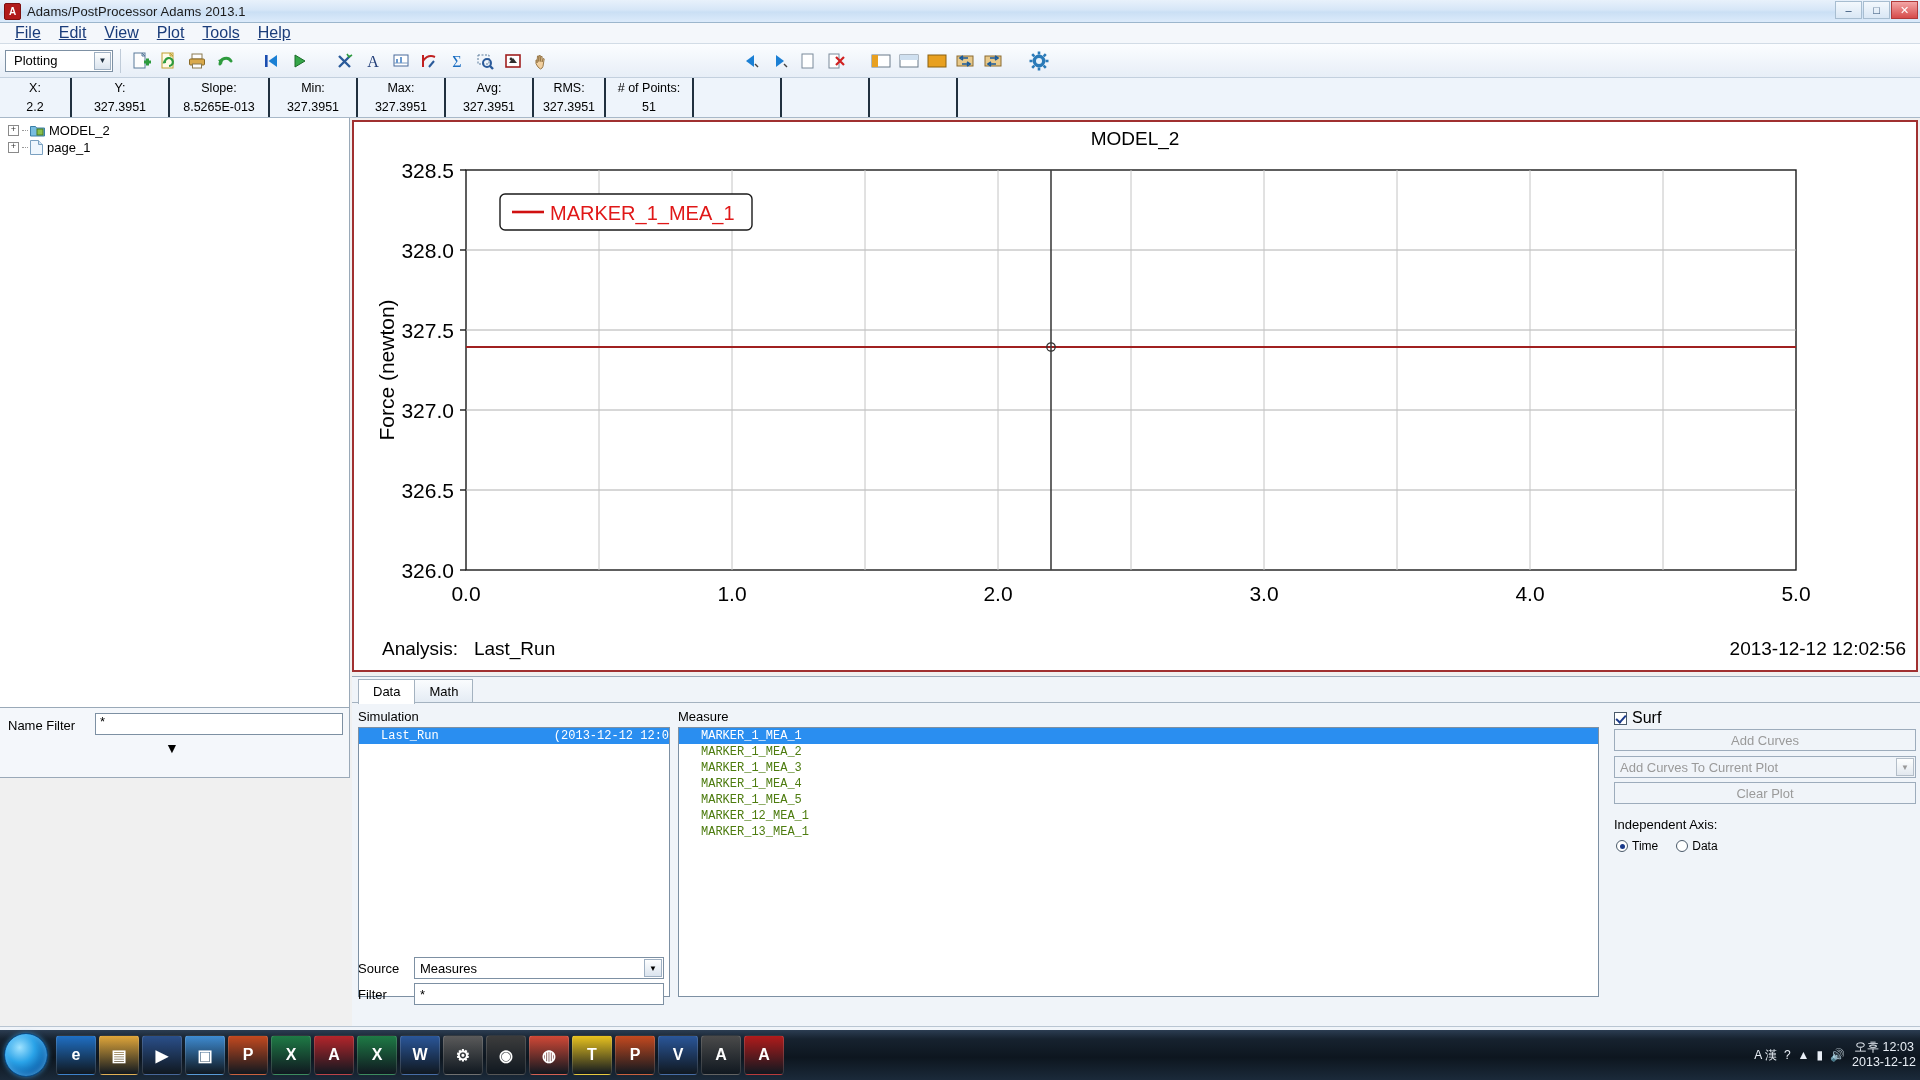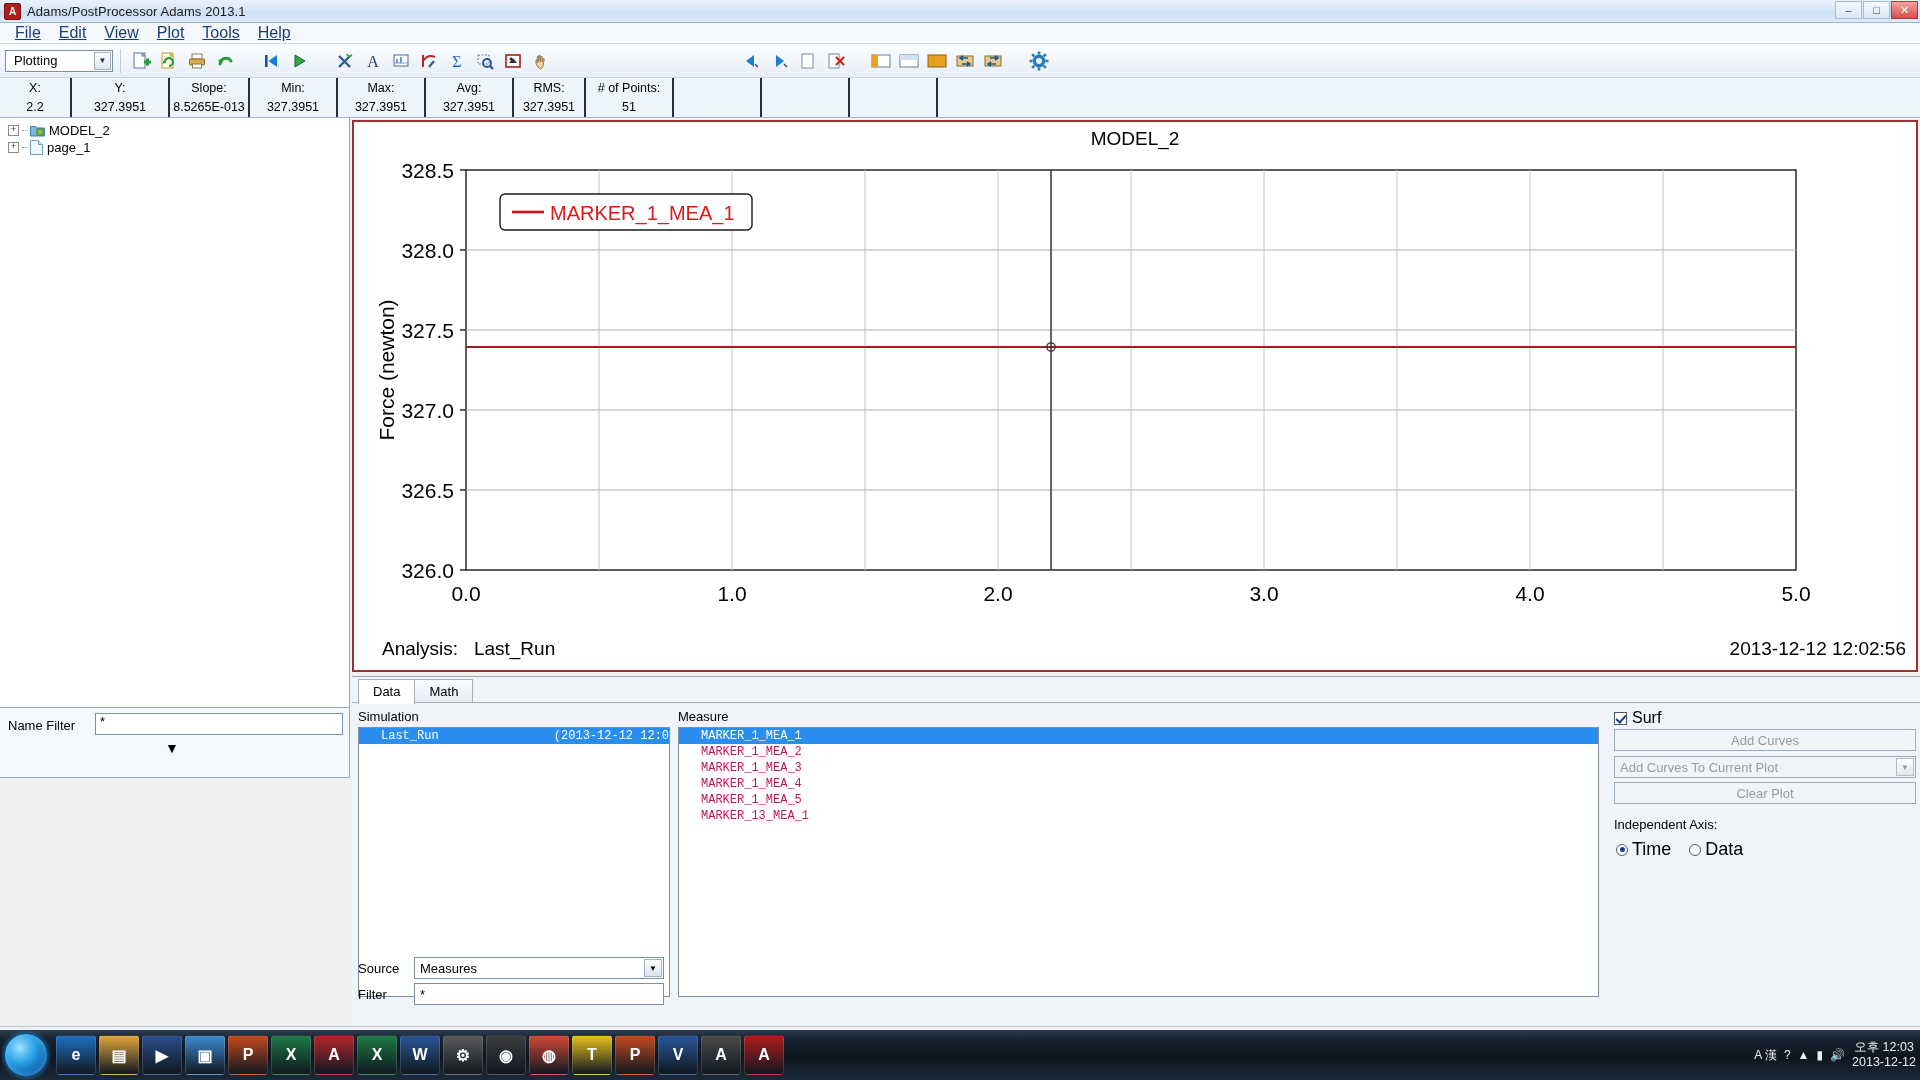--- a/index.html
+++ b/index.html
@@ -150,21 +150,21 @@
   .tabline { position:absolute; left:0; top:25px; width:100%; height:1px; background:#a4b2c0; }
 
   .dock-body { position: absolute; left: 0; top: 26px; width: 100%; height: 324px; background:#f0f4f9; }
   .grp-label { position: absolute; font-size: 13px; color: #000; }
   .listbox {
     position: absolute; background: #ffffff; border: 1px solid #7d90a3;
     overflow: hidden;
   }
   .li {
     font-family: "Liberation Mono", monospace; font-size: 12px;
-    height: 16px; line-height: 16px; padding-left: 22px; color: #be185d; white-space: pre;
+    height: 16px; line-height: 16px; padding-left: 22px; color: #4d7c0f; white-space: pre;
   }
   .li.sel { background: #2a8ef0; color: #ffffff; }
 
   .sel-combo {
     position: absolute; height: 22px; border: 1px solid #7d90a3; background: #ffffff;
     display: flex; align-items: center; padding-left: 5px; font-size: 13px; color: #000;
   }
   .sel-combo .arrow {
     position: absolute; right: 1px; top: 1px; width: 18px; height: 18px;
     background: linear-gradient(to bottom,#fdfefe,#dbe4ee); border: 1px solid #9fb0c2;
@@ -193,21 +193,21 @@
   }
   .flatcombo {
     position: absolute; height: 22px; border: 1px solid #9dacbc; background: #f0f4f9;
     display:flex; align-items:center; padding-left: 5px; font-size: 13px; color:#9a9a9a;
   }
   .flatcombo .arrow {
     position:absolute; right:1px; top:1px; width:18px; height:18px;
     background: linear-gradient(to bottom,#fdfefe,#e2e8ef); border:1px solid #b3bdc8;
     display:flex; align-items:center; justify-content:center; font-size:8px; color:#999;
   }
-  .radio-row { position:absolute; display:flex; align-items:center; font-size:18px; color:#000; gap:4px; }
+  .radio-row { position:absolute; display:flex; align-items:center; font-size:12px; color:#000; gap:4px; }
   .radio { width:12px; height:12px; border:1px solid #4a5a6a; border-radius:50%; background:#fff; position:relative; }
   .radio.on:after { content:""; position:absolute; left:2.5px; top:2.5px; width:5px; height:5px; border-radius:50%; background:#1a3a8a; }
 
   
   .statusbar {
     position: absolute; left: 0; top: 1026px; width: 1920px; height: 26px;
     background: #f0f4f9; border-top: 1px solid #b9c5d2;
     display: flex; align-items: center;
   }
   .status-text { margin-left: 10px; font-size: 13px; color: #000; }
@@ -430,21 +430,21 @@
 
   <div class="statsbar">
     <div class="stat-cell" style="width:72px">
       <div class="lbl">X:</div>
       <div class="val">2.2</div>
     </div>
     <div class="stat-cell" style="width:98px">
       <div class="lbl">Y:</div>
       <div class="val">327.3951</div>
     </div>
-    <div class="stat-cell" style="width:80px">
+    <div class="stat-cell" style="width:100px">
       <div class="lbl">Slope:</div>
       <div class="val">8.5265E-013</div>
     </div>
     <div class="stat-cell" style="width:88px">
       <div class="lbl">Min:</div>
       <div class="val">327.3951</div>
     </div>
     <div class="stat-cell" style="width:88px">
       <div class="lbl">Max:</div>
       <div class="val">327.3951</div>
@@ -586,20 +586,21 @@
         <div class="li sel" id="sim-row-0">Last_Run                (2013-12-12 12:02:56)</div>
       </div>
 
       <div class="grp-label" style="left:326px; top:6px">Measure</div>
       <div class="listbox" style="left:326px; top:24px; width:921px; height:270px" id="measure-list">
           <div class="li sel" style="width: 921px;">MARKER_1_MEA_1</div>
           <div class="li">MARKER_1_MEA_2</div>
           <div class="li">MARKER_1_MEA_3</div>
           <div class="li">MARKER_1_MEA_4</div>
           <div class="li">MARKER_1_MEA_5</div>
+          <div class="li">MARKER_12_MEA_1</div>
           <div class="li">MARKER_13_MEA_1</div>
         </div>
 
       <div class="grp-label" style="left:6px; top:258px">Source</div>
       <div class="sel-combo" style="left:62px; top:254px; width:250px">
         <span>Measures</span>
         <span class="arrow">▼</span>
       </div>
 
       <div class="grp-label" style="left:6px; top:284px">Filter</div>

